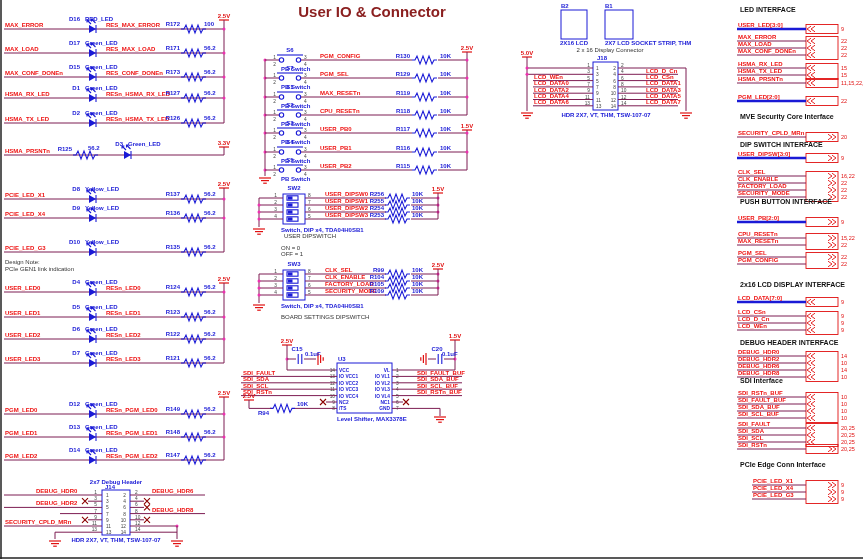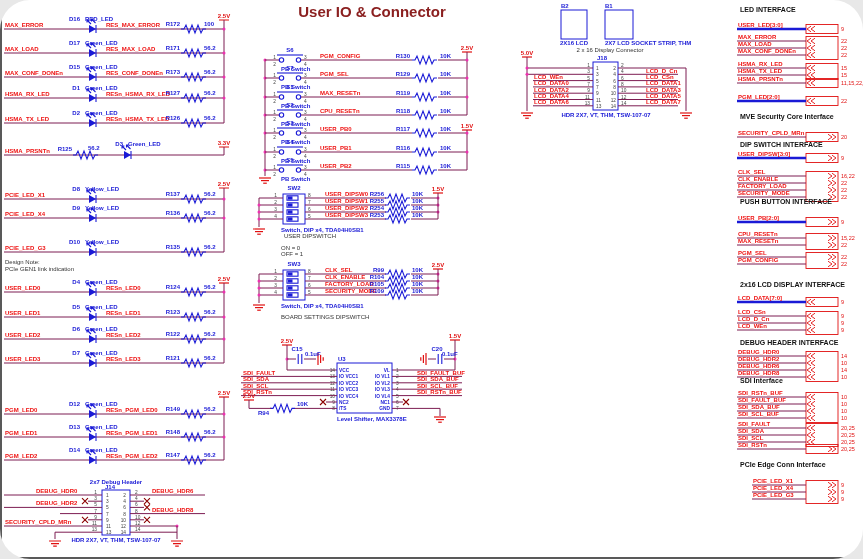--- a/index.html
+++ b/index.html
@@ -1,17 +1,17 @@
 <!DOCTYPE html>
 <html style="--wire: #7d1c52; --component: #1a1ad6; --net-label: #ee1111; --power: #e01010; --junction: #ee30b0; --bus: #1a1ad6; --no-connect: #8b0000; --text: #111111; --title: #8b2020; --background: #ffffff;"><head>
 <meta charset="utf-8">
 <style>
   html,body{margin:0;padding:0;background:#e8e8e8;}
   .sheet{width:863px;height:559px;background:var(--background,#fff);position:relative;overflow:hidden;
-         font-family:"Liberation Sans",sans-serif;border-radius:30px;}
+         font-family:"Liberation Sans",sans-serif;}
   svg{display:block}
   text{font-family:"Liberation Sans",sans-serif;}
   .w{stroke:var(--wire,#7d1c52);stroke-width:1;fill:none}
   .bus{stroke:var(--bus,#1a1ad6);stroke-width:2.4;fill:none}
   .p{stroke:var(--power,#e01010);stroke-width:1.2;fill:none}
   .sym{stroke:var(--component,#1a1ad6);stroke-width:1.1;fill:none}
   .symf{fill:var(--component,#1a1ad6);stroke:none}
   .bx{stroke:var(--component,#1a1ad6);stroke-width:1;fill:#fff}
   .j{fill:var(--junction,#ee30b0);stroke:none}
   .nc{stroke:var(--no-connect,#8b0000);stroke-width:1.1;fill:none}

